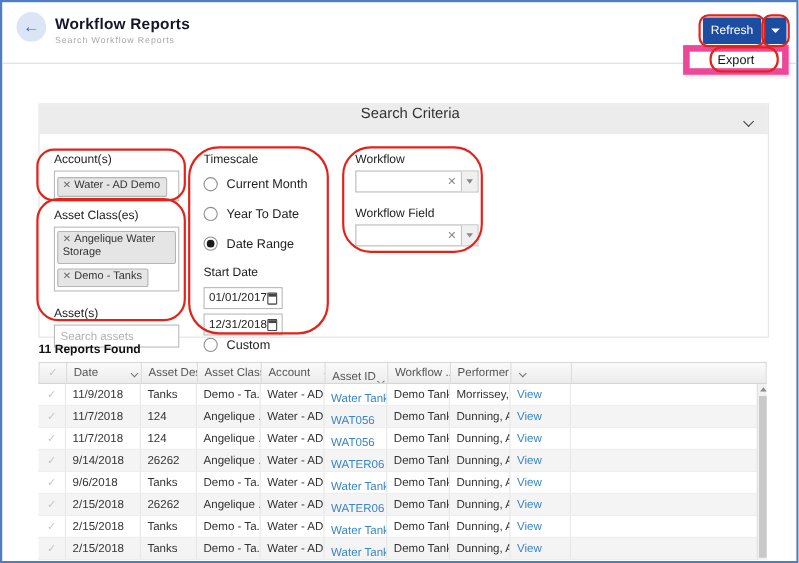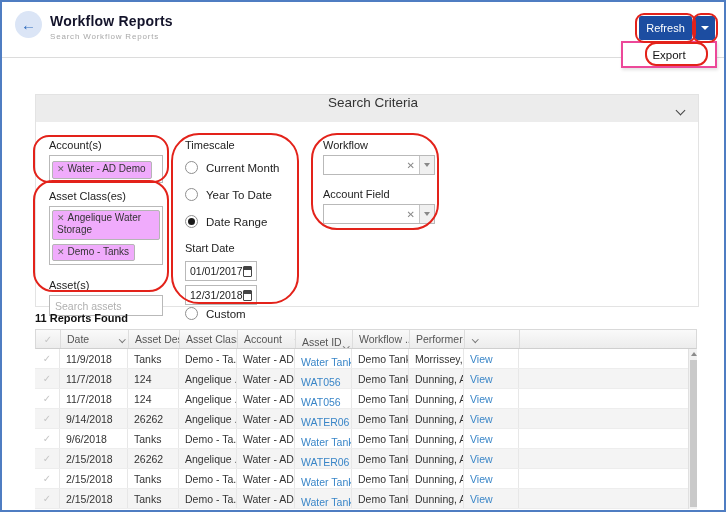--- a/index.html
+++ b/index.html
@@ -17,35 +17,35 @@
   .titleblock{position:absolute;left:48px;top:11px;}
   .pagetitle{font-size:14px;font-weight:bold;color:#14142b;letter-spacing:.2px;}
   .pagesub{font-size:8px;color:#a8a8a8;letter-spacing:.8px;margin-top:3px;}
   .divider{position:absolute;left:0;top:55px;width:100%;height:1px;background:#dcdcdc;}
   .btn-refresh{position:absolute;left:637px;top:14px;width:53px;height:24px;background:#1c4da1;
     color:#fff;font-size:11px;border:none;border-radius:2px;cursor:pointer;font-family:"Liberation Sans",sans-serif;}
   .btn-caret{position:absolute;left:693px;top:14px;width:20px;height:24px;background:#1c4da1;
     border:none;border-radius:2px;cursor:pointer;display:flex;align-items:center;justify-content:center;}
   .btn-caret .tri{width:0;height:0;border-left:4px solid transparent;border-right:4px solid transparent;border-top:4px solid #fff;}
   .exportmenu{position:absolute;left:619px;top:39px;width:96px;height:27px;background:#fff;
-    border:2px solid #ec4899;box-shadow:1px 2px 3px rgba(0,0,0,.12);z-index:5;
+    border:6px solid #ec4899;box-shadow:1px 2px 3px rgba(0,0,0,.12);z-index:5;
     display:flex;align-items:center;justify-content:center;}
   .exportmenu .mi{font-size:11.5px;color:#111;cursor:pointer;}
   
   .panel{position:absolute;left:33px;top:92px;width:664px;height:213px;border:1px solid #e3e3e3;background:#fff;}
   .panelhead{height:27px;background:#ececec;display:flex;align-items:center;cursor:pointer;flex-direction:column;}
   .panelhead .pt{font-size:13.5px;color:#333;padding-left:12px;}
   .chev{display:inline-block;width:7px;height:7px;border-right:1.6px solid #444;border-bottom:1.6px solid #444;transform:rotate(45deg);}
   .panelhead .chev{margin-left:auto;margin-right:14px;margin-top:-3px;}
   .fldlabel{font-size:11px;color:#222;margin-bottom:4px;}
   .col1{position:absolute;left:13px;top:44px;width:114px;}
   .col2{position:absolute;left:149px;top:44px;width:120px;}
   .col3{position:absolute;left:287px;top:44px;width:114px;}
   .tagbox{border:1px solid #b9b9b9;background:#fff;padding:2px;min-height:24px;}
-  .chip{display:inline-block;border:1px solid #b5b5b5;background:#f0abfc;border-radius:2px;
+  .chip{display:inline-block;border:1px solid #b5b5b5;background:#e5e5e5;border-radius:2px;
     font-size:10px;color:#333;padding:1px 5px 2px 4px;margin:1px 0;line-height:1.25;cursor:default;}
   .chip .x{color:#666;font-size:9px;margin-right:3px;cursor:pointer;}
   .txtinput{width:100%;height:21px;border:1px solid #b9b9b9;font-size:10.5px;color:#333;
     padding:0 5px;font-family:"Liberation Sans",sans-serif;}
   .txtinput::placeholder{color:#b0b0b0;}
   .radiorow{display:flex;align-items:center;margin-bottom:14px;cursor:pointer;}
   .radio{width:13px;height:13px;border:1px solid #8f8f8f;border-radius:50%;margin-right:8px;
     display:flex;align-items:center;justify-content:center;background:#fff;}
   .radio.sel::after{content:"";width:7px;height:7px;border-radius:50%;background:#1a1a1a;}
   .radiolbl{font-size:11.5px;color:#222;}
@@ -166,21 +166,21 @@
 
     <div class="col3">
       <div class="fldlabel">Workflow</div>
       <div class="combo">
         <span class="clr">✕</span>
         <span class="dd">
             <span class="tri"></span>
           </span>
       </div>
       <div style="height:13px"></div>
-      <div class="fldlabel">Account Field</div>
+      <div class="fldlabel">Workflow Field</div>
       <div class="combo">
         <span class="clr">✕</span>
         <span class="dd">
             <span class="tri"></span>
           </span>
       </div>
     </div>
   </div>
 
   <div class="count">11 Reports Found</div>

